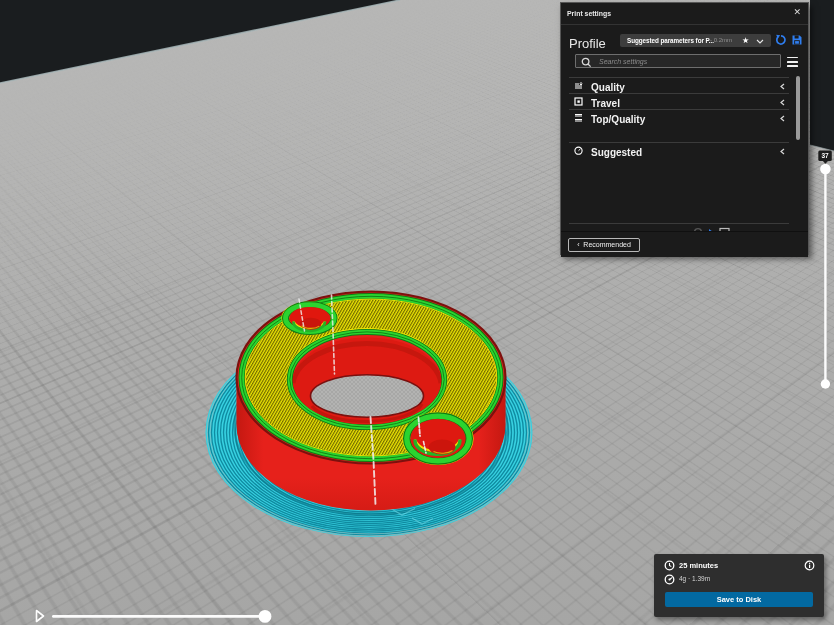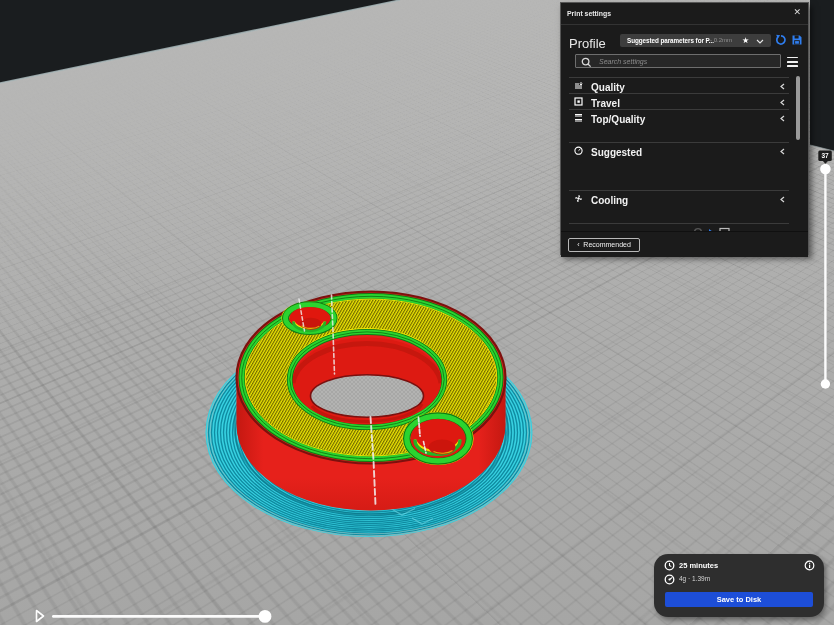--- a/index.html
+++ b/index.html
@@ -38,24 +38,24 @@
   .row{position:absolute;left:8px;width:220px;height:16px;border-top:1px solid #3b3b3b;}
   .rlab{position:absolute;left:22px;top:4px;font-size:10px;font-weight:bold;color:#f2f2f2;}
   .ricon{position:absolute;left:5px;top:3px;}
   .rchev{position:absolute;right:2px;top:4px;}
   .rinfo{position:absolute;right:18px;top:3px;}
   .sbar{position:absolute;left:234.5px;top:2px;width:4px;height:64px;background:#9a9a9a;border-radius:2px;}
   .footer{position:absolute;left:0;top:228px;width:100%;height:25px;background:#1b1b1b;border-top:1px solid #101010;}
   .recbtn{position:absolute;left:7px;top:6px;width:72px;height:14px;border:1px solid #b8b8b8;
     border-radius:2px;box-sizing:border-box;text-align:center;font-size:7px;color:#f0f0f0;line-height:12px;}
   .info{position:absolute;z-index:5;left:654px;top:554px;width:170px;height:63px;background:#2e2e2e;
-    border-radius:14px;box-shadow:2px 3px 5px rgba(0,0,0,0.4);}
+    border-radius:2px;box-shadow:2px 3px 5px rgba(0,0,0,0.4);}
   .t1{position:absolute;left:25px;top:7px;font-size:7.5px;font-weight:bold;color:#fff;}
   .t2{position:absolute;left:25px;top:21px;font-size:6.5px;color:#d6d6d6;}
-  .savebtn{position:absolute;left:11px;top:38px;width:148px;height:15px;background:#1d4ed8;
+  .savebtn{position:absolute;left:11px;top:38px;width:148px;height:15px;background:#0369a1;
     border-radius:2px;text-align:center;font-size:7.5px;font-weight:bold;color:#fff;line-height:15px;}
 </style>
 </head>
 <body>
 <div id="stage">
 <div id="plate">
       <div id="g3"></div>
       <div id="hfade"></div>
     </div>
 <svg id="scene" width="834" height="625" viewBox="0 0 834 625">
@@ -283,33 +283,20 @@
         <div class="row" style="top:67.8px">
           <svg class="ricon" width="9" height="9" viewBox="0 0 9 9">
             <circle cx="4.5" cy="4.7" r="3.6" fill="none" stroke="#fff" stroke-width="1.1"></circle>
             <path d="M4.5,4.7 L6.5,2.8" stroke="#fff" stroke-width="1"></path>
           </svg>
           <div class="rlab">Suggested</div>
           <svg class="rchev" width="9" height="9" viewBox="0 0 9 9">
             <polyline points="6,2 3,4.5 6,7" fill="none" stroke="#d8d8d8" stroke-width="1.2"></polyline>
           </svg>
         </div>
-        <div class="row" style="top:116.39999999999999px">
-          <svg class="ricon" width="9" height="9" viewBox="0 0 9 9">
-            <circle cx="4.5" cy="4.5" r="1.2" fill="#fff"></circle>
-            <path d="M4.5,1 a1.6 1.6 0 0 1 1.6,1.6 L4.5,3.4 Z" fill="#fff"></path>
-            <path d="M8,4.5 a1.6 1.6 0 0 1 -1.6,1.6 L5.6,4.5 Z" fill="#fff"></path>
-            <path d="M4.5,8 a1.6 1.6 0 0 1 -1.6,-1.6 L4.5,5.6 Z" fill="#fff"></path>
-            <path d="M1,4.5 a1.6 1.6 0 0 1 1.6,-1.6 L3.4,4.5 Z" fill="#fff"></path>
-          </svg>
-          <div class="rlab">Cooling</div>
-          <svg class="rchev" width="9" height="9" viewBox="0 0 9 9">
-            <polyline points="6,2 3,4.5 6,7" fill="none" stroke="#d8d8d8" stroke-width="1.2"></polyline>
-          </svg>
-        </div>
         <div class="row" style="top:148.79999999999998px">
           <svg style="position:absolute;left:123px;top:3px" width="50" height="10" viewBox="0 0 50 10">
             <circle cx="6" cy="5" r="3.4" fill="none" stroke="#555" stroke-width="1.4"></circle>
             <path d="M17,2 l4,3 -4,3 Z" fill="#2f7ef0"></path>
             <rect x="28" y="1.5" width="9" height="7" fill="none" stroke="#bbb" stroke-width="1.2"></rect>
           </svg>
         </div>
         <div class="sbar"></div>
       </div>
   <div class="footer">

